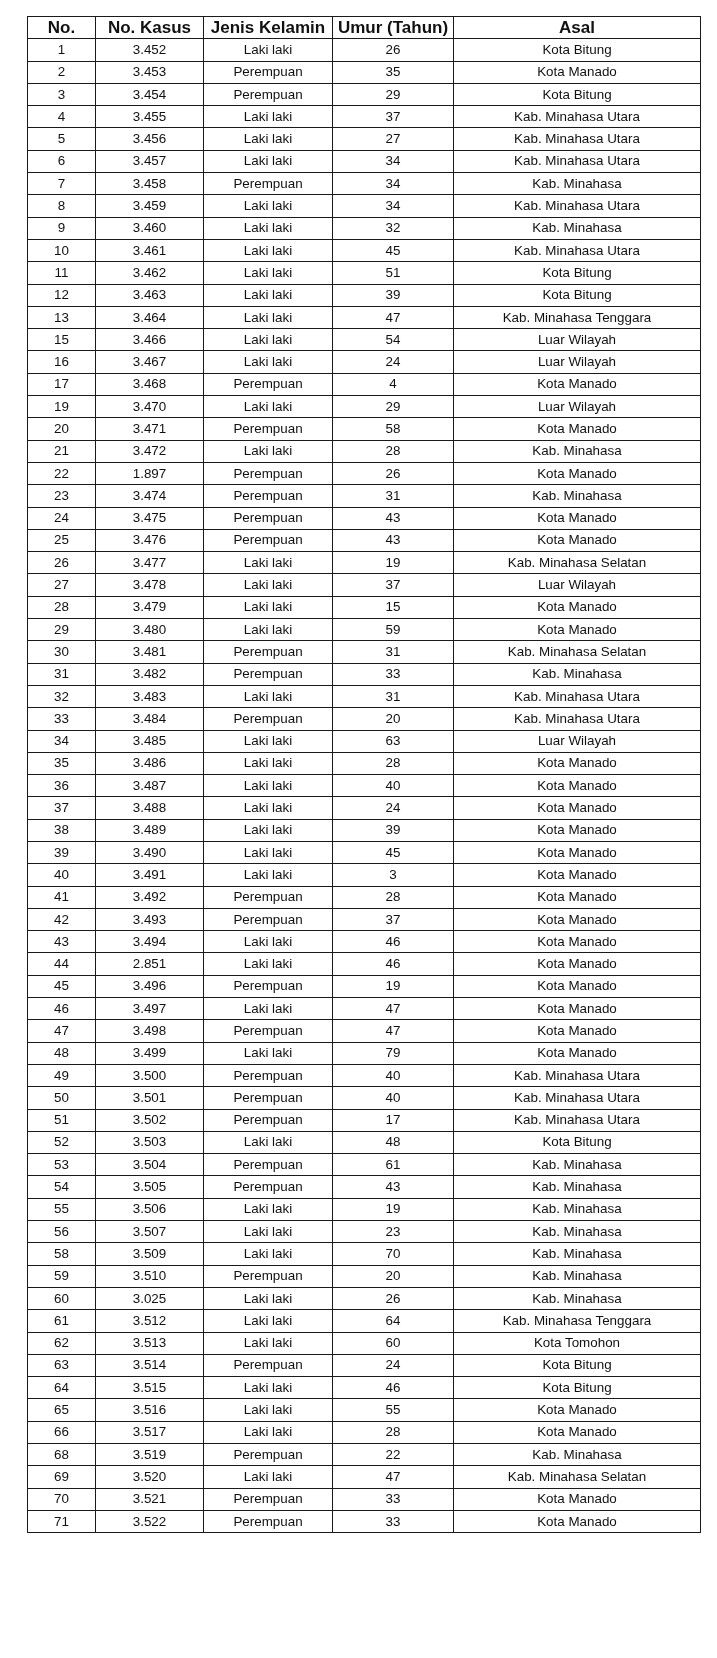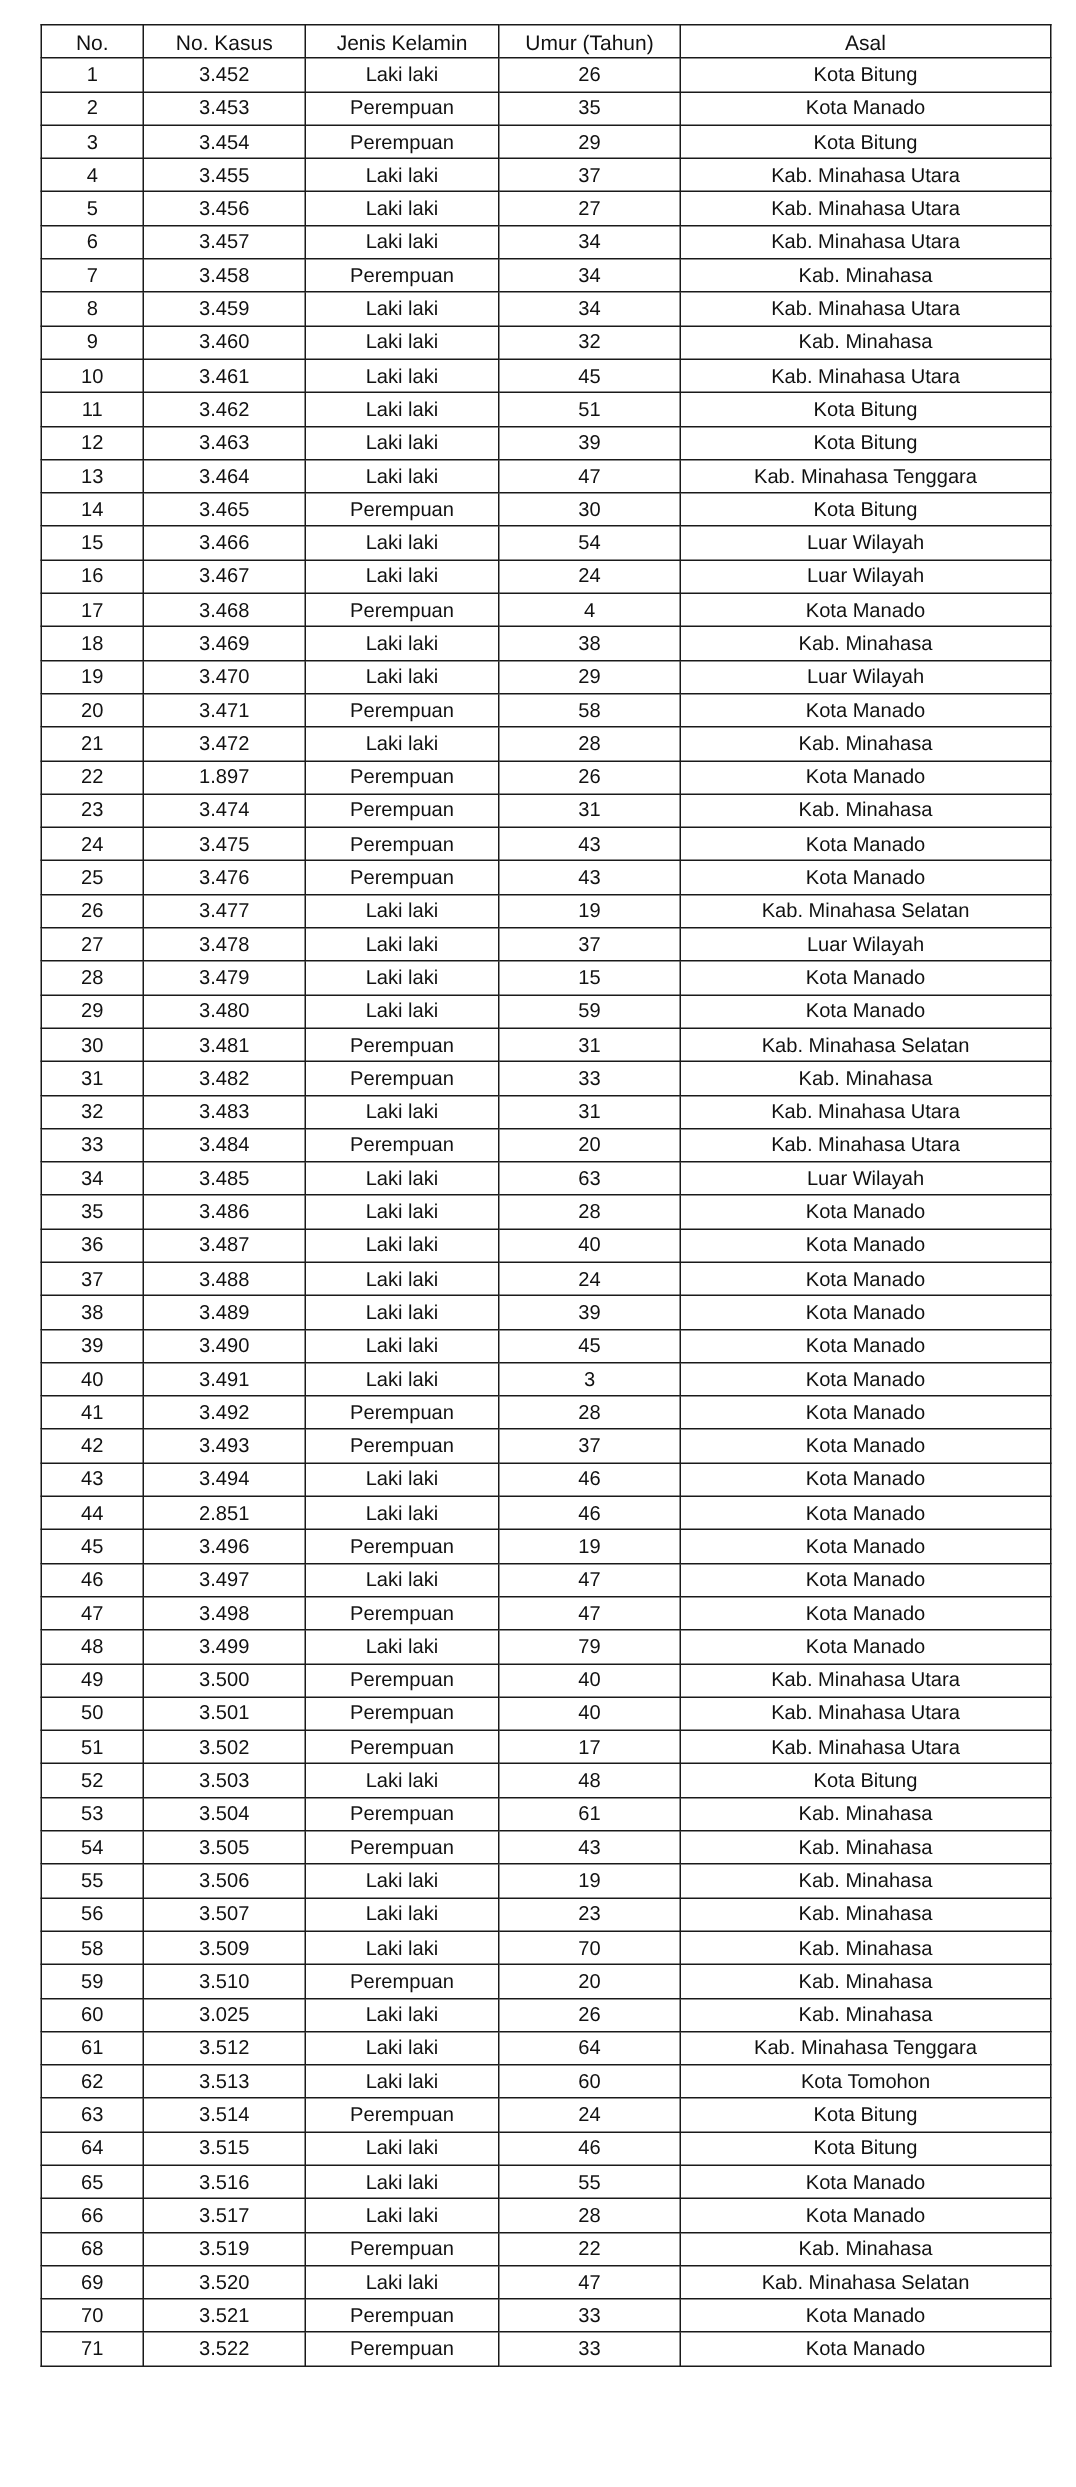--- a/index.html
+++ b/index.html
@@ -4,21 +4,21 @@
 <style>
   html, body { margin: 0; padding: 0; background: #ffffff; }
   body { width: 717px; height: 1658px; position: relative; overflow: hidden;
          font-family: "Liberation Sans", "DejaVu Sans", sans-serif; color: #111; }
   table { position: absolute; left: 27px; top: 16px; border-collapse: collapse;
           table-layout: fixed; width: 673px; }
   col.c1 { width: 68px; } col.c2 { width: 108px; } col.c3 { width: 129px; }
   col.c4 { width: 121px; } col.c5 { width: 247px; }
   th, td { border: 1.3px solid #1a1a1a; text-align: center; padding: 0;
            height: 21.3px; font-size: 13.4px; line-height: 20px; white-space: nowrap; overflow: hidden; }
-  th { font-weight: normal; font-size: 14px; }
+  th { font-weight: bold; font-size: 17px; }
   td { font-weight: normal; }
 </style>
 </head>
 <body>
 
 <table>
   <colgroup>
       <col class="c1">
       <col class="c2">
       <col class="c3">
@@ -120,53 +120,39 @@
         <td>Kota Bitung</td>
       </tr>
       <tr>
         <td>13</td>
         <td>3.464</td>
         <td>Laki laki</td>
         <td>47</td>
         <td>Kab. Minahasa Tenggara</td>
       </tr>
       <tr>
-        <td>14</td>
-        <td>3.465</td>
-        <td>Perempuan</td>
-        <td>30</td>
-        <td>Kota Bitung</td>
-      </tr>
-      <tr>
         <td>15</td>
         <td>3.466</td>
         <td>Laki laki</td>
         <td>54</td>
         <td>Luar Wilayah</td>
       </tr>
       <tr>
         <td>16</td>
         <td>3.467</td>
         <td>Laki laki</td>
         <td>24</td>
         <td>Luar Wilayah</td>
       </tr>
       <tr>
         <td>17</td>
         <td>3.468</td>
         <td>Perempuan</td>
         <td>4</td>
         <td>Kota Manado</td>
-      </tr>
-      <tr>
-        <td>18</td>
-        <td>3.469</td>
-        <td>Laki laki</td>
-        <td>38</td>
-        <td>Kab. Minahasa</td>
       </tr>
       <tr>
         <td>19</td>
         <td>3.470</td>
         <td>Laki laki</td>
         <td>29</td>
         <td>Luar Wilayah</td>
       </tr>
       <tr>
         <td>20</td>

